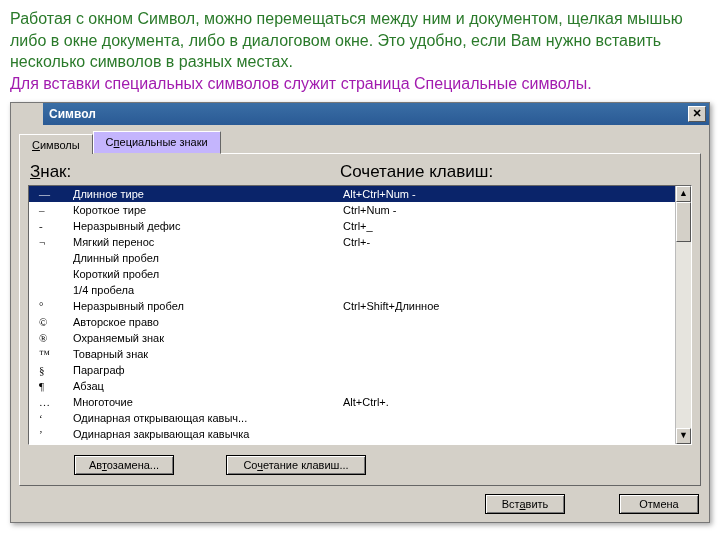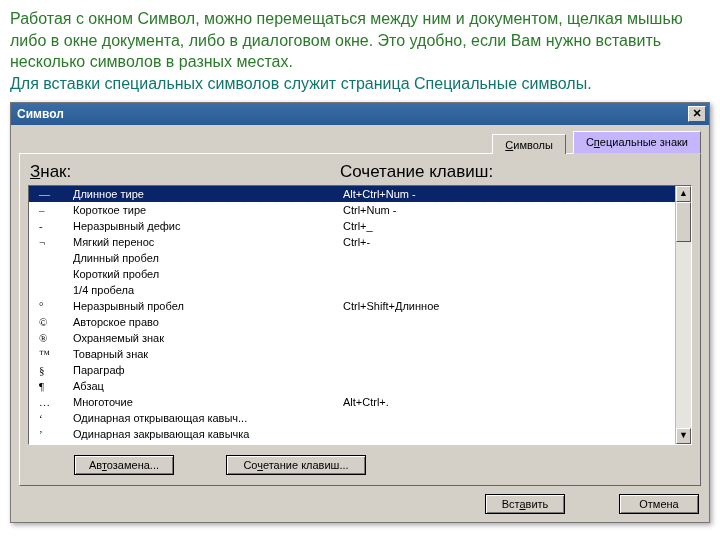--- a/index.html
+++ b/index.html
@@ -9,58 +9,58 @@
     font-size: 11px;
     background: #fff;
     width: 720px;
   }
   .intro {
     padding: 8px 10px 4px 10px;
     color: #2a7a2a;
     font-size: 16px;
     line-height: 1.35;
   }
-  .intro .purple { color: #0f766e; }
+  .intro .purple { color: #a21caf; }
   .dialog {
     margin: 4px 10px 10px 10px;
     border: 1px solid #777;
     background: #d4d0c8;
     box-shadow: 2px 2px 5px rgba(0,0,0,0.35);
   }
   .titlebar {
     background: linear-gradient(#3a6ea5,#2a5a95);
     color: #fff;
     height: 22px;
     display: flex;
     align-items: center;
     padding: 0 3px 0 6px;
     font-weight: bold;
     font-size: 12px;
+    margin-left: 32px;
   }
   .titlebar .title { flex: 1; }
   .titlebar .close-btn {
     width: 18px; height: 16px;
     background: #d4d0c8;
     border: 1px solid #fff;
     border-right-color:#555; border-bottom-color:#555;
     text-align: center;
     line-height: 13px;
     color:#000;
     font-family: Arial;
     font-size: 11px;
     font-weight: bold;
   }
   .client { padding: 6px 8px 8px 8px; }
   .tabs {
     display: flex;
     align-items: flex-end;
-    gap: 7px;
+    gap: 0;
     margin-bottom: -1px;
     position: relative;
-    justify-content: flex-end;
   }
   .tab {
     padding: 4px 12px 4px 12px;
     background: #d4d0c8;
     border: 1px solid #888;
     border-bottom: none;
     font-size: 11px;
     position: relative;
   }
   .tab.inactive { background:#d4d0c8; margin-top:3px; height:20px; border-top-color:#fff; border-left-color:#fff; border-right-color:#666;}

